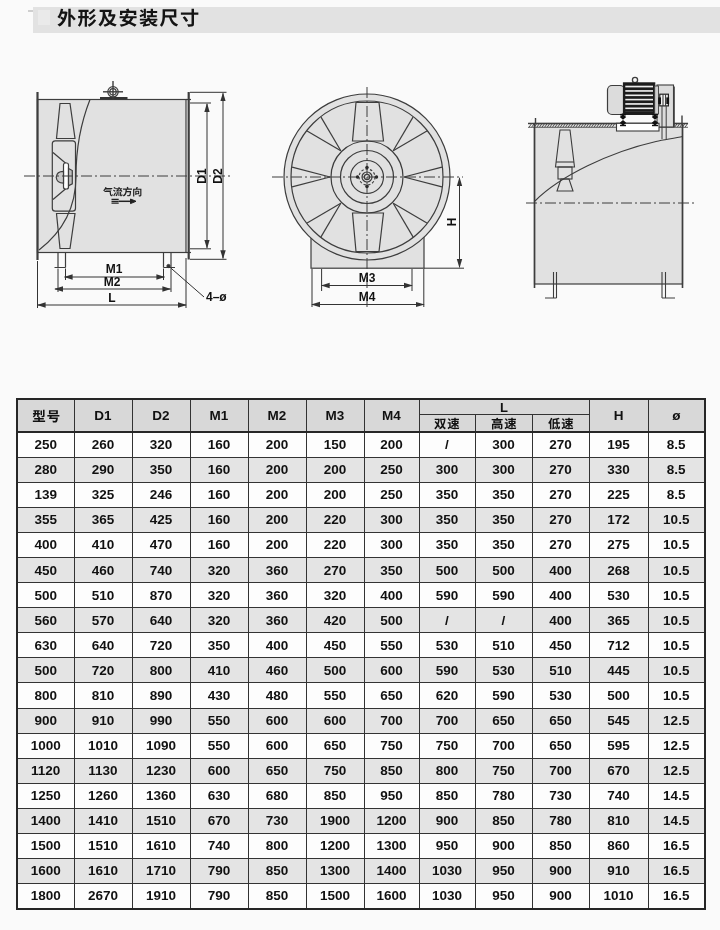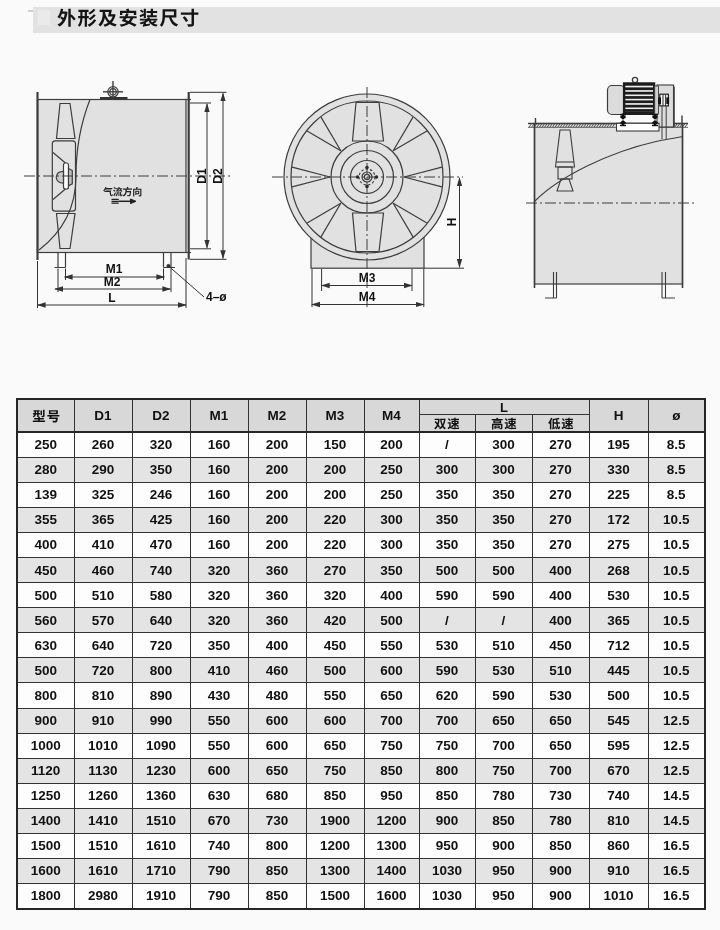--- a/index.html
+++ b/index.html
@@ -368,21 +368,21 @@
         <td>350</td>
         <td>500</td>
         <td>500</td>
         <td>400</td>
         <td>268</td>
         <td>10.5</td>
       </tr>
 <tr>
         <td>500</td>
         <td>510</td>
-        <td>580</td>
+        <td>870</td>
         <td>320</td>
         <td>360</td>
         <td>320</td>
         <td>400</td>
         <td>590</td>
         <td>590</td>
         <td>400</td>
         <td>530</td>
         <td>10.5</td>
       </tr>
@@ -535,21 +535,21 @@
         <td>1300</td>
         <td>1400</td>
         <td>1030</td>
         <td>950</td>
         <td>900</td>
         <td>910</td>
         <td>16.5</td>
       </tr>
 <tr>
         <td>1800</td>
-        <td>2980</td>
+        <td>2670</td>
         <td>1910</td>
         <td>790</td>
         <td>850</td>
         <td>1500</td>
         <td>1600</td>
         <td>1030</td>
         <td>950</td>
         <td>900</td>
         <td>1010</td>
         <td>16.5</td>

